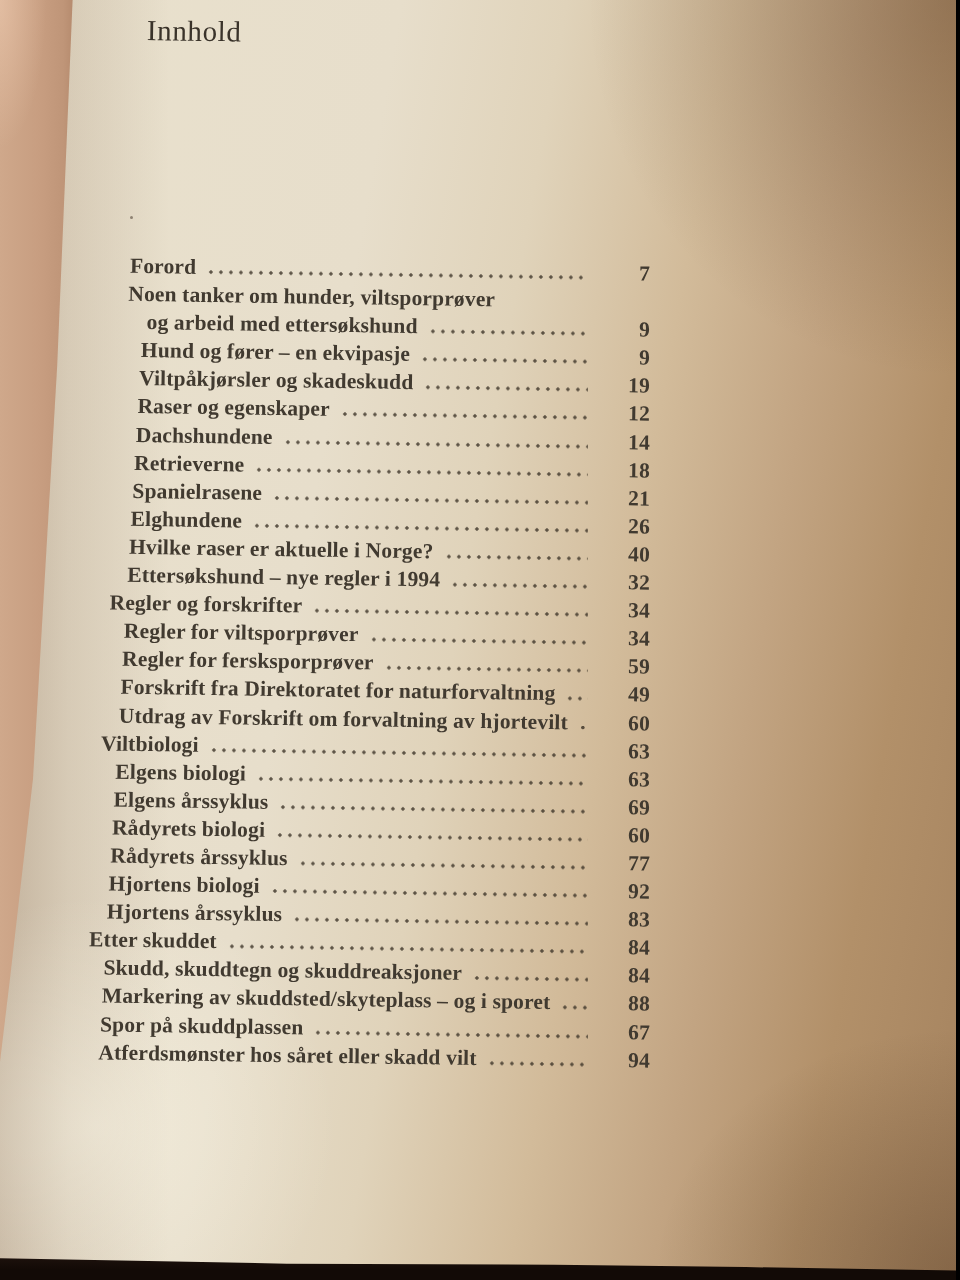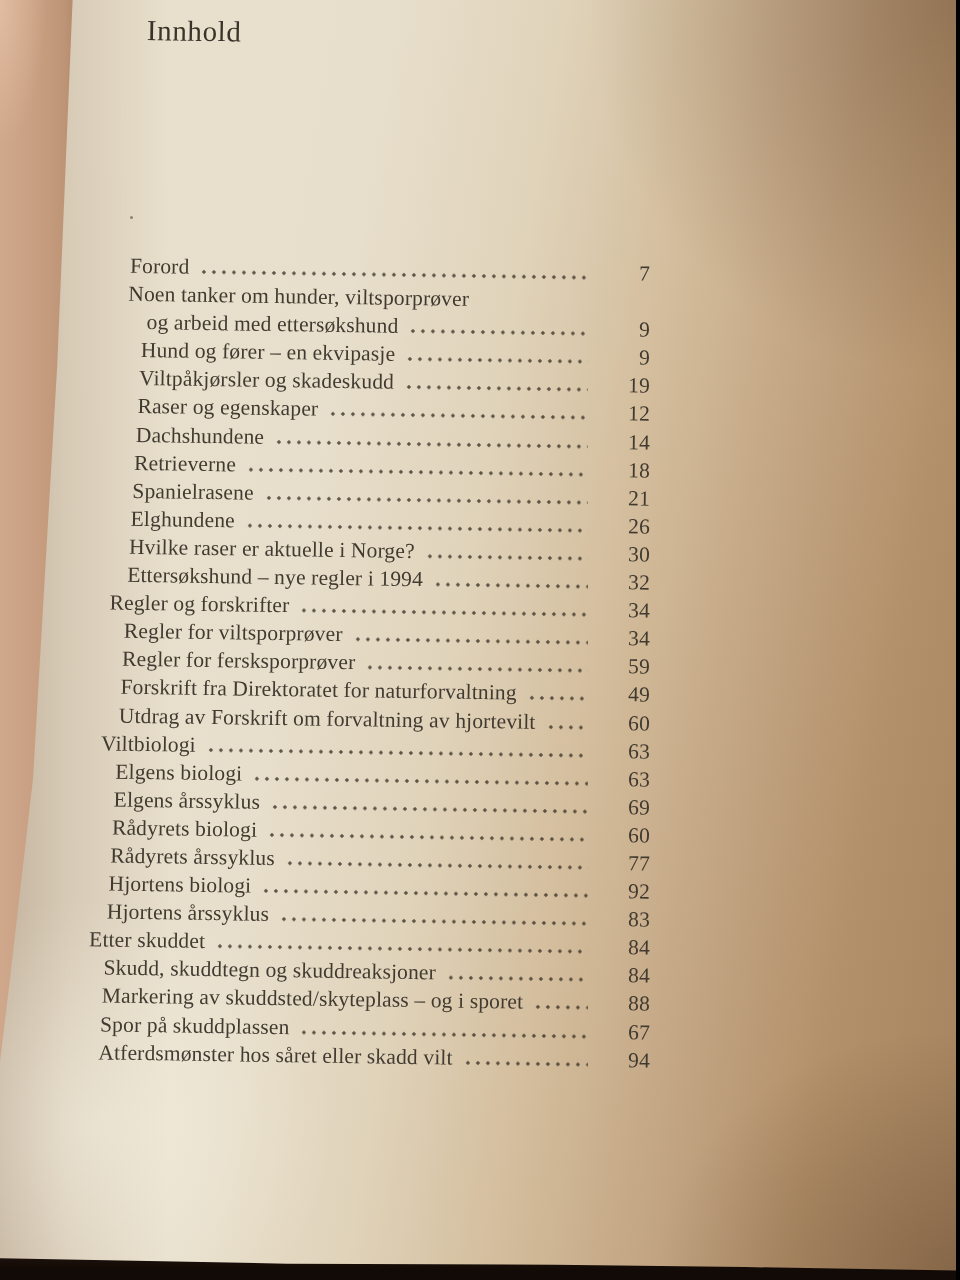--- a/index.html
+++ b/index.html
@@ -60,20 +60,21 @@
     letter-spacing: 0.6px;
     color: #3a332a;
     transform: rotate(0.9deg);
     transform-origin: 0 50%;
   }
   .toc {
     position: absolute; left: 72px; top: 252px; width: 578px;
     color: #413a30;
     font-size: 21.5px;
     letter-spacing: 0.15px;
+    font-weight: bold;
   }
   .toc-row {
     display: flex;
     align-items: flex-start;
     height: 28.1px;
     line-height: 27px;
     transform: rotate(0.85deg);
     transform-origin: 0 50%;
     white-space: nowrap;
   }
@@ -153,21 +154,21 @@
         <span class="toc-page">21</span>
       </div>
       <div class="toc-row" style="padding-left: 58.7px;">
         <span class="toc-label">Elghundene</span>
         <span class="leader"></span>
         <span class="toc-page">26</span>
       </div>
       <div class="toc-row" style="padding-left: 57px;">
         <span class="toc-label">Hvilke raser er aktuelle i Norge?</span>
         <span class="leader"></span>
-        <span class="toc-page">30</span>
+        <span class="toc-page">40</span>
       </div>
       <div class="toc-row" style="padding-left: 55.3px;">
         <span class="toc-label">Ettersøkshund – nye regler i 1994</span>
         <span class="leader"></span>
         <span class="toc-page">32</span>
       </div>
       <div class="toc-row" style="padding-left: 37.6px;">
         <span class="toc-label">Regler og forskrifter</span>
         <span class="leader"></span>
         <span class="toc-page">34</span>

